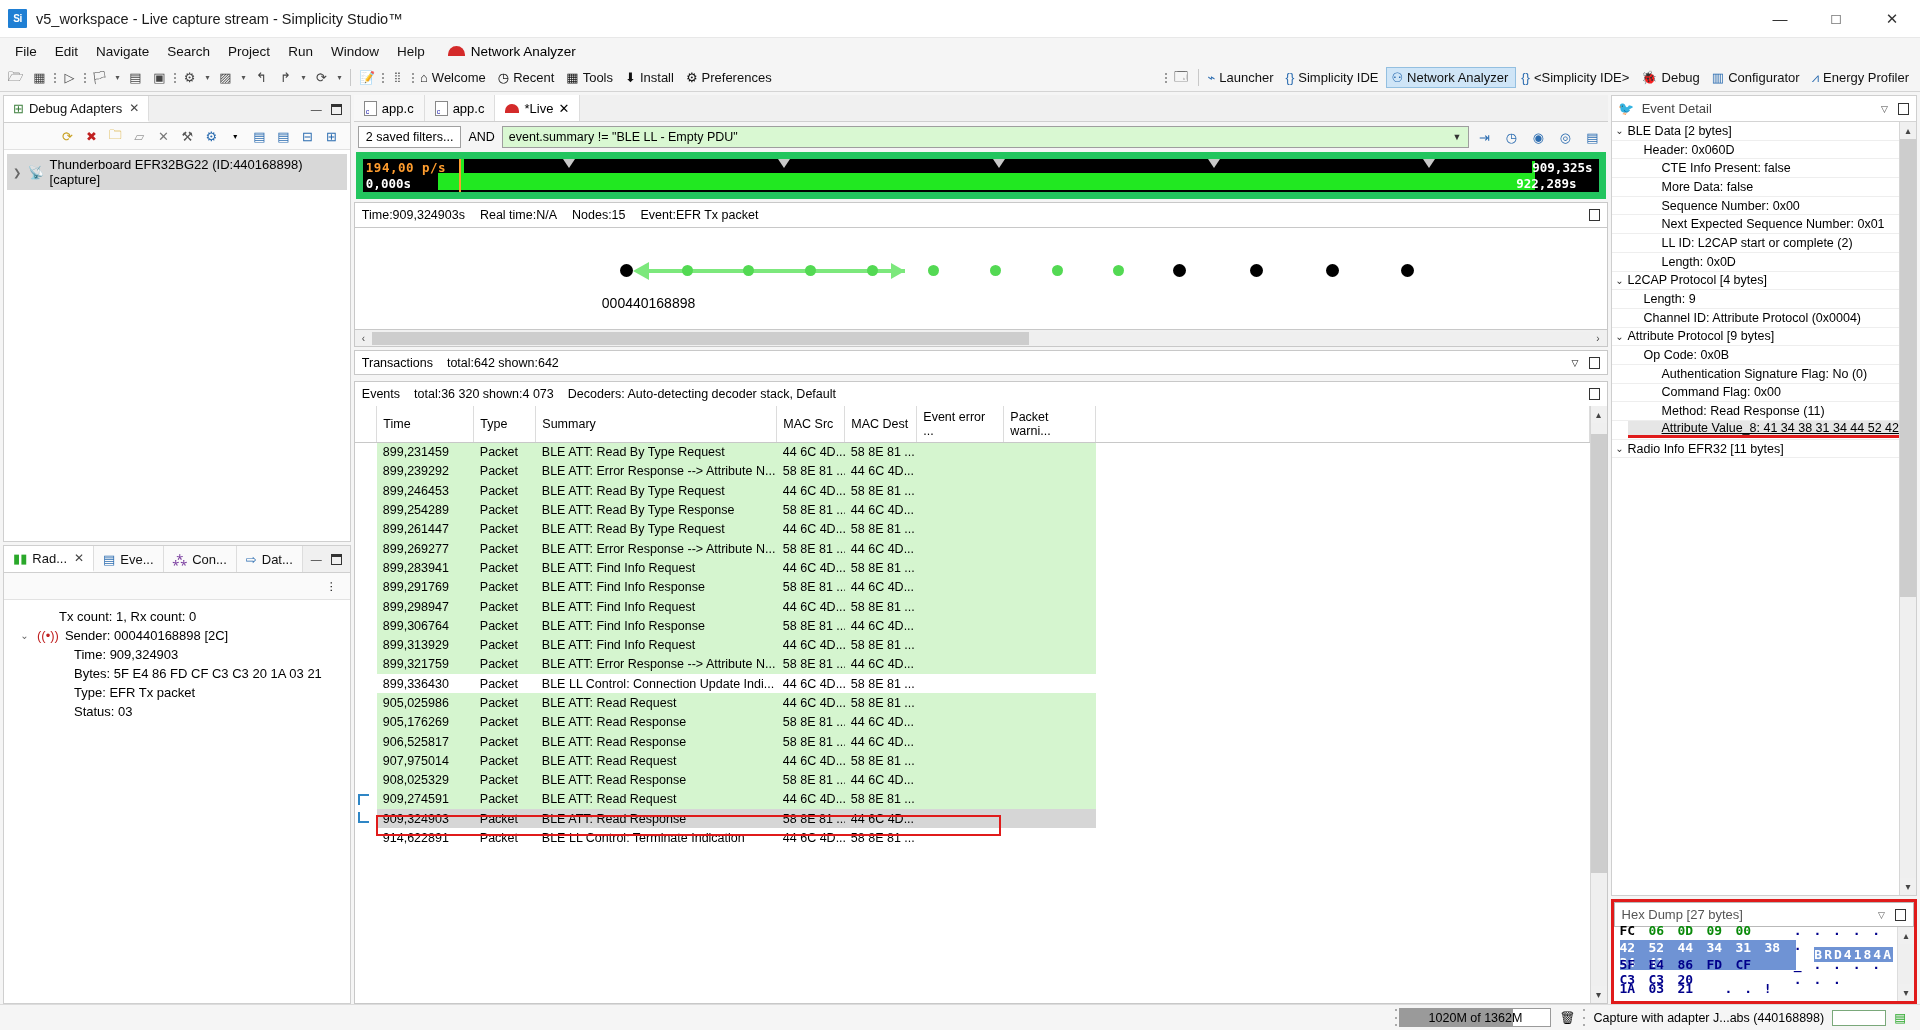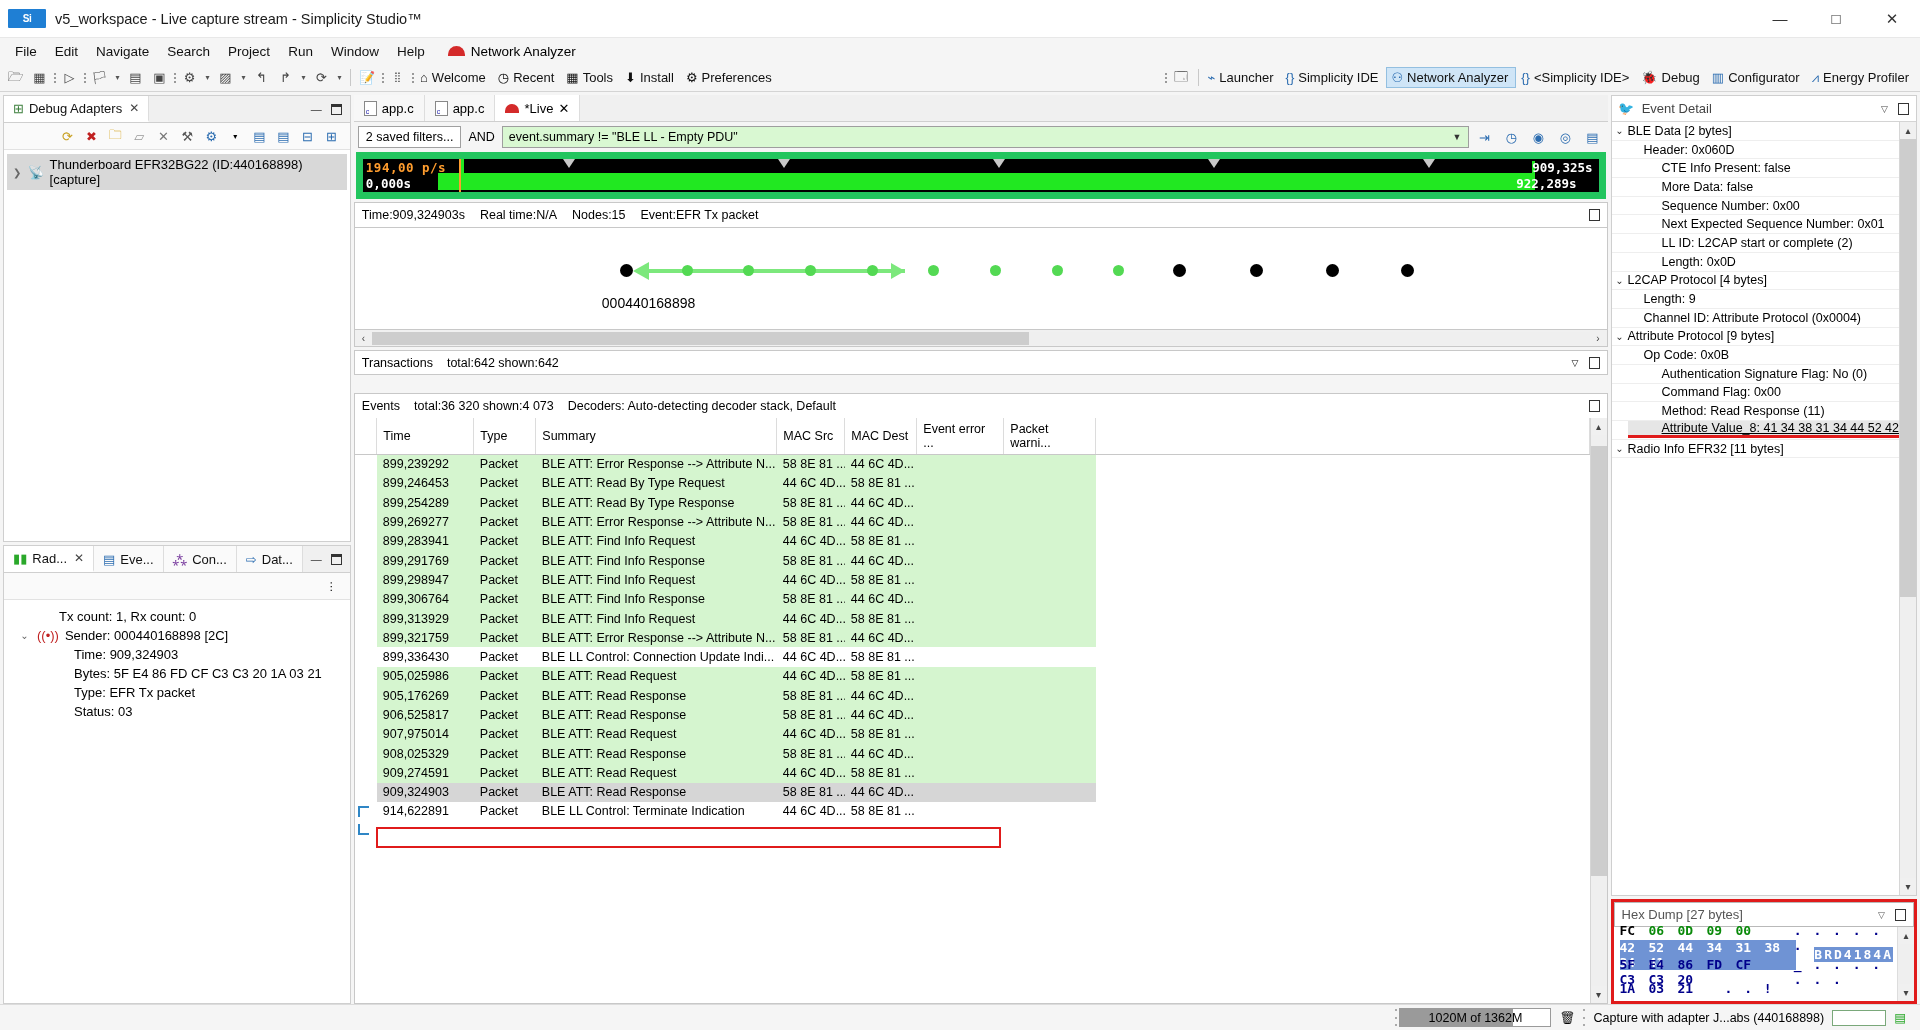--- a/index.html
+++ b/index.html
@@ -12,21 +12,21 @@
     overflow: hidden;
   }
   .app { width: 1920px; height: 1030px; display: flex; flex-direction: column; background: #f5f5f5; }
 
   
   .titlebar {
     height: 38px; background: #ffffff; display: flex; align-items: center;
     border-bottom: 1px solid #e8e8e8; flex: 0 0 38px;
   }
   .titlebar .si-logo {
-    width: 38px; height: 19px; background: #1f7fd4; color: #fff;
+    width: 19px; height: 19px; background: #1f7fd4; color: #fff;
     font-size: 10px; font-weight: bold; display: flex; align-items: center; justify-content: center;
     margin-left: 8px; margin-right: 9px; border-radius: 1px; letter-spacing: -0.5px;
   }
   .titlebar .ttl { font-size: 14.5px; color: #1a1a1a; }
   .titlebar .winbtns { margin-left: auto; display: flex; height: 100%; }
   .titlebar .winbtn {
     width: 56px; height: 100%; display: flex; align-items: center; justify-content: center;
     font-size: 15px; color: #333;
   }
 
@@ -527,21 +527,21 @@
 
       <div class="sec-bar">
         <span>Transactions</span>
         <span>total:642 shown:642</span>
         <span class="right-ico">
           <span style="font-size:9px">▽</span>
           <span style="display:inline-block;width:11px;height:12px;border:1.5px solid #333"></span>
         </span>
       </div>
 
-      <div class="sec-bar" style="margin-top:18px;border-bottom:none">
+      <div class="sec-bar" style="margin-top:6px;border-bottom:none">
         <span>Events</span>
         <span>total:36 320 shown:4 073</span>
         <span>Decoders: Auto-detecting decoder stack, Default</span>
         <span class="right-ico">
           <span style="display:inline-block;width:11px;height:12px;border:1.5px solid #333"></span>
         </span>
       </div>
 
       <div class="evt-wrap">
         <div class="tbl-scroll">
@@ -566,20 +566,31 @@
                 <th>MAC Src</th>
                 <th>MAC Dest</th>
                 <th>Event error ...</th>
                 <th>Packet warni...</th>
                 <th></th>
               </tr>
             </thead>
             <tbody id="evt-body">
                 <tr class="green">
                   <td class="blank"></td>
+                  <td>899,231459</td>
+                  <td>Packet</td>
+                  <td>BLE ATT: Read By Type Request</td>
+                  <td>44 6C 4D...</td>
+                  <td>58 8E 81 ...</td>
+                  <td></td>
+                  <td></td>
+                  <td class="blank"></td>
+                </tr>
+                <tr class="green">
+                  <td class="blank"></td>
                   <td>899,239292</td>
                   <td>Packet</td>
                   <td>BLE ATT: Error Response --&gt; Attribute N...</td>
                   <td>58 8E 81 ...</td>
                   <td>44 6C 4D...</td>
                   <td></td>
                   <td></td>
                   <td class="blank"></td>
                 </tr>
                 <tr class="green">
@@ -593,20 +604,31 @@
                   <td></td>
                   <td class="blank"></td>
                 </tr>
                 <tr class="green">
                   <td class="blank"></td>
                   <td>899,254289</td>
                   <td>Packet</td>
                   <td>BLE ATT: Read By Type Response</td>
                   <td>58 8E 81 ...</td>
                   <td>44 6C 4D...</td>
+                  <td></td>
+                  <td></td>
+                  <td class="blank"></td>
+                </tr>
+                <tr class="green">
+                  <td class="blank"></td>
+                  <td>899,261447</td>
+                  <td>Packet</td>
+                  <td>BLE ATT: Read By Type Request</td>
+                  <td>44 6C 4D...</td>
+                  <td>58 8E 81 ...</td>
                   <td></td>
                   <td></td>
                   <td class="blank"></td>
                 </tr>
                 <tr class="green">
                   <td class="blank"></td>
                   <td>899,269277</td>
                   <td>Packet</td>
                   <td>BLE ATT: Error Response --&gt; Attribute N...</td>
                   <td>58 8E 81 ...</td>

